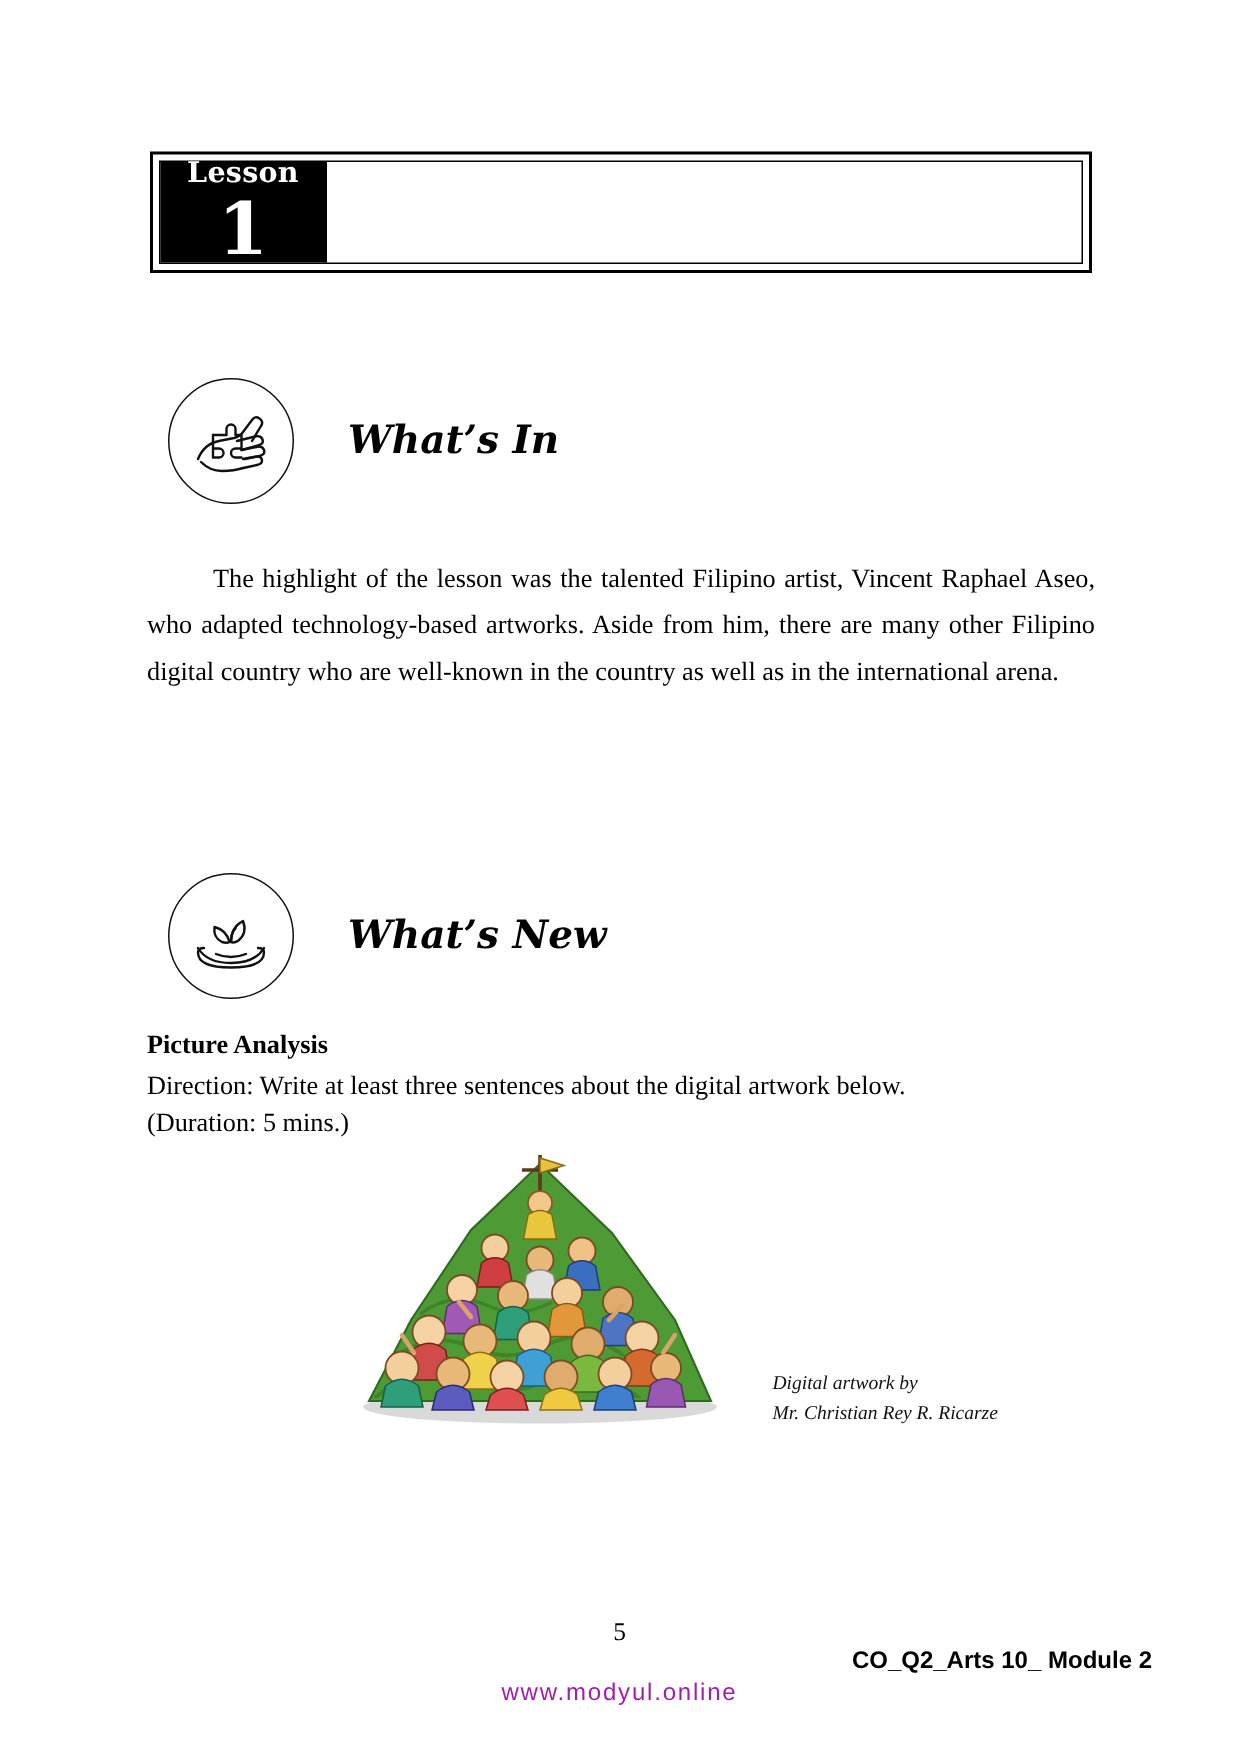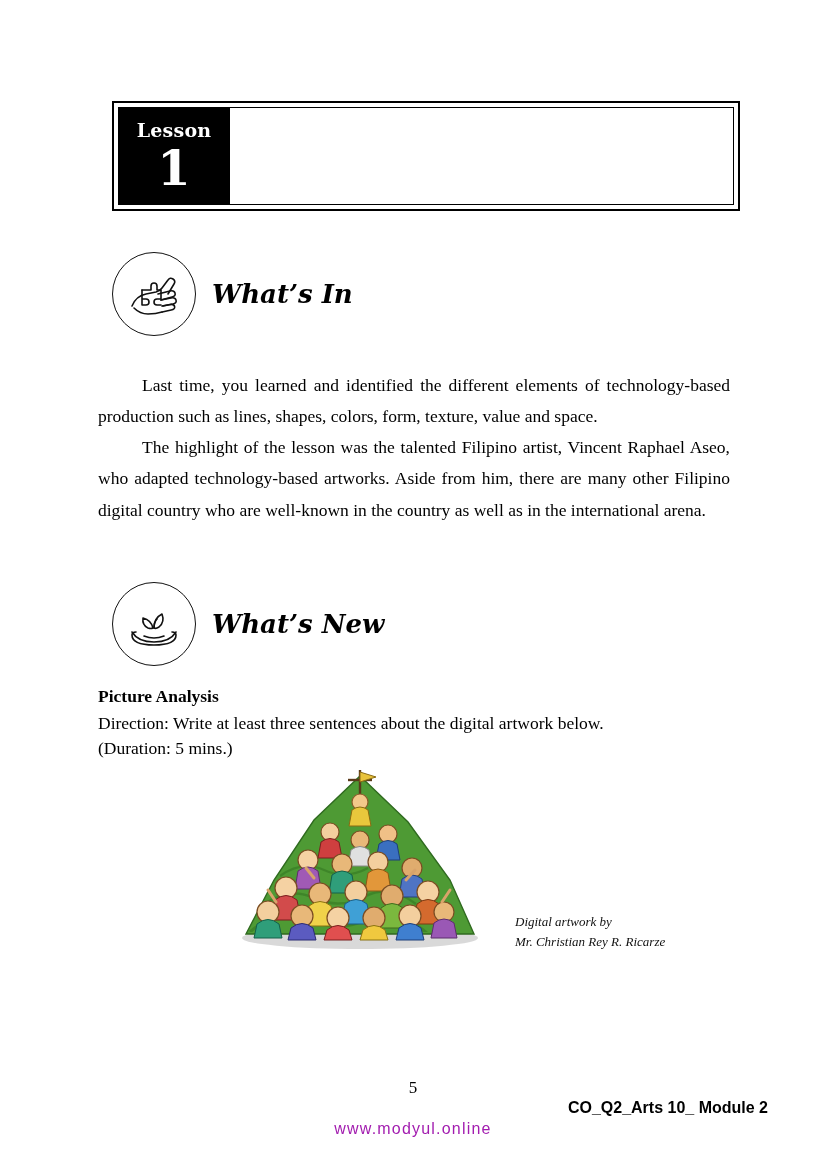--- a/index.html
+++ b/index.html
@@ -12,24 +12,24 @@
     height: 1169px;
     position: relative;
     font-family: "Liberation Serif", serif;
     color: #000;
     overflow: hidden;
   }
 
   
   .lesson-banner {
     position: absolute;
-    left: 112px;
+    left: 100px;
     top: 101px;
     width: 628px;
-    height: 110px;
+    height: 81px;
     border: 2px solid #000;
     box-sizing: border-box;
     display: flex;
     align-items: stretch;
     background: #fff;
   }
   .lesson-banner-inner {
     position: absolute;
     left: 4px;
     top: 4px;
@@ -93,21 +93,21 @@
     align-items: center;
     justify-content: center;
     background: #fff;
     flex: 0 0 auto;
   }
   .section-label {
     font-family: "DejaVu Serif", serif;
     font-style: italic;
     font-weight: bold;
     font-size: 26px;
-    margin-left: 16px;
+    margin-left: 36px;
     white-space: nowrap;
   }
 
   #whats-in-section { left: 112px; top: 252px; }
   #whats-new-section { left: 112px; top: 582px; }
 
   
   .body-block {
     position: absolute;
     left: 98px;
@@ -217,21 +217,20 @@
         <path d="M12 46 q6 6 14 6 q8 0 14 -2"></path>
         <path d="M20 28 h9 v-4 a3 3 0 0 1 6 0 v4 h4 v9 h-4 a3 3 0 0 0 0 6 h4"></path>
         <path d="M20 28 v9 h4 a3 3 0 0 1 0 6 h-4 v-15"></path>
       </g>
     </svg>
   </div>
   <div class="section-label">What’s In</div>
 </div>
 
 <div class="body-block" id="whats-in-body">
-  <p>Last time, you learned and identified the different elements of technology-based production such as lines, shapes, colors, form, texture, value and space.</p>
   <p>The highlight of the lesson was the talented Filipino artist, Vincent Raphael Aseo, who adapted technology-based artworks. Aside from him, there are many other Filipino digital country who are well-known in the country as well as in the international arena.</p>
 </div>
 
 <div class="section" id="whats-new-section">
   <div class="icon-circle">
     <svg width="64" height="64" viewBox="0 0 64 64" aria-hidden="true">
       <g fill="none" stroke="#111" stroke-width="1.6" stroke-linejoin="round" stroke-linecap="round">
         <path d="M32 36 q0 -10 8 -14 q3 8 -3 13 q-3 2 -5 1"></path>
         <path d="M31 36 q-2 -8 -10 -10 q-1 7 5 10 q3 1 5 0"></path>
         <path d="M32 36 q0 -6 3 -9"></path>

